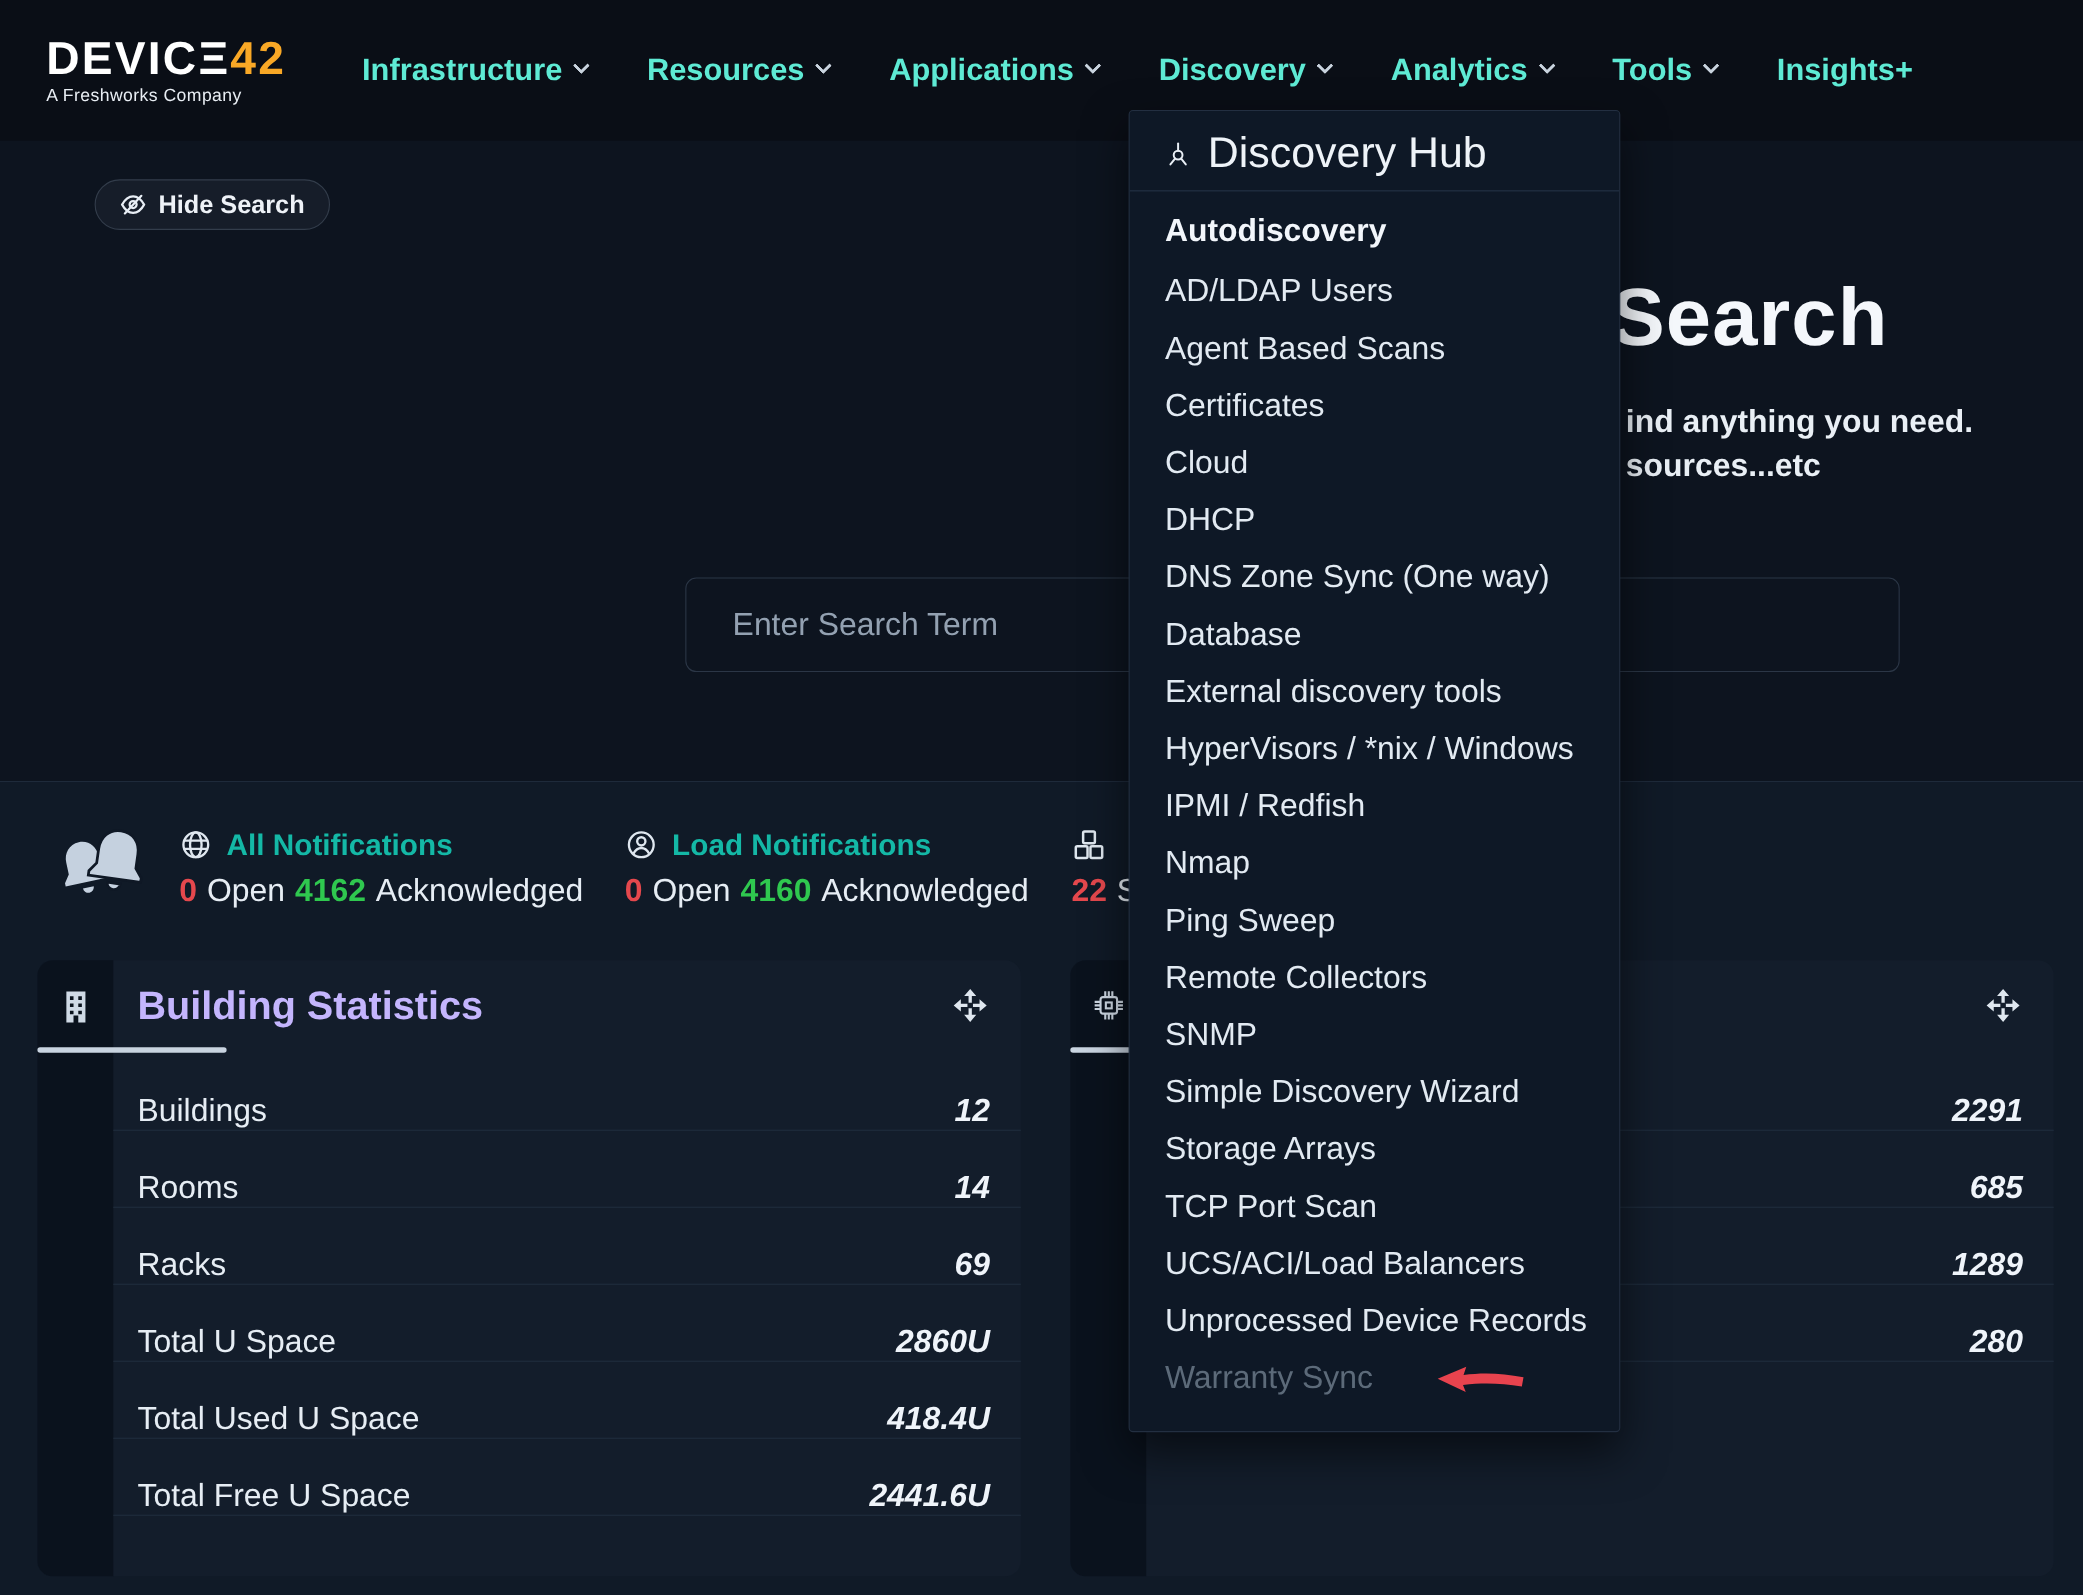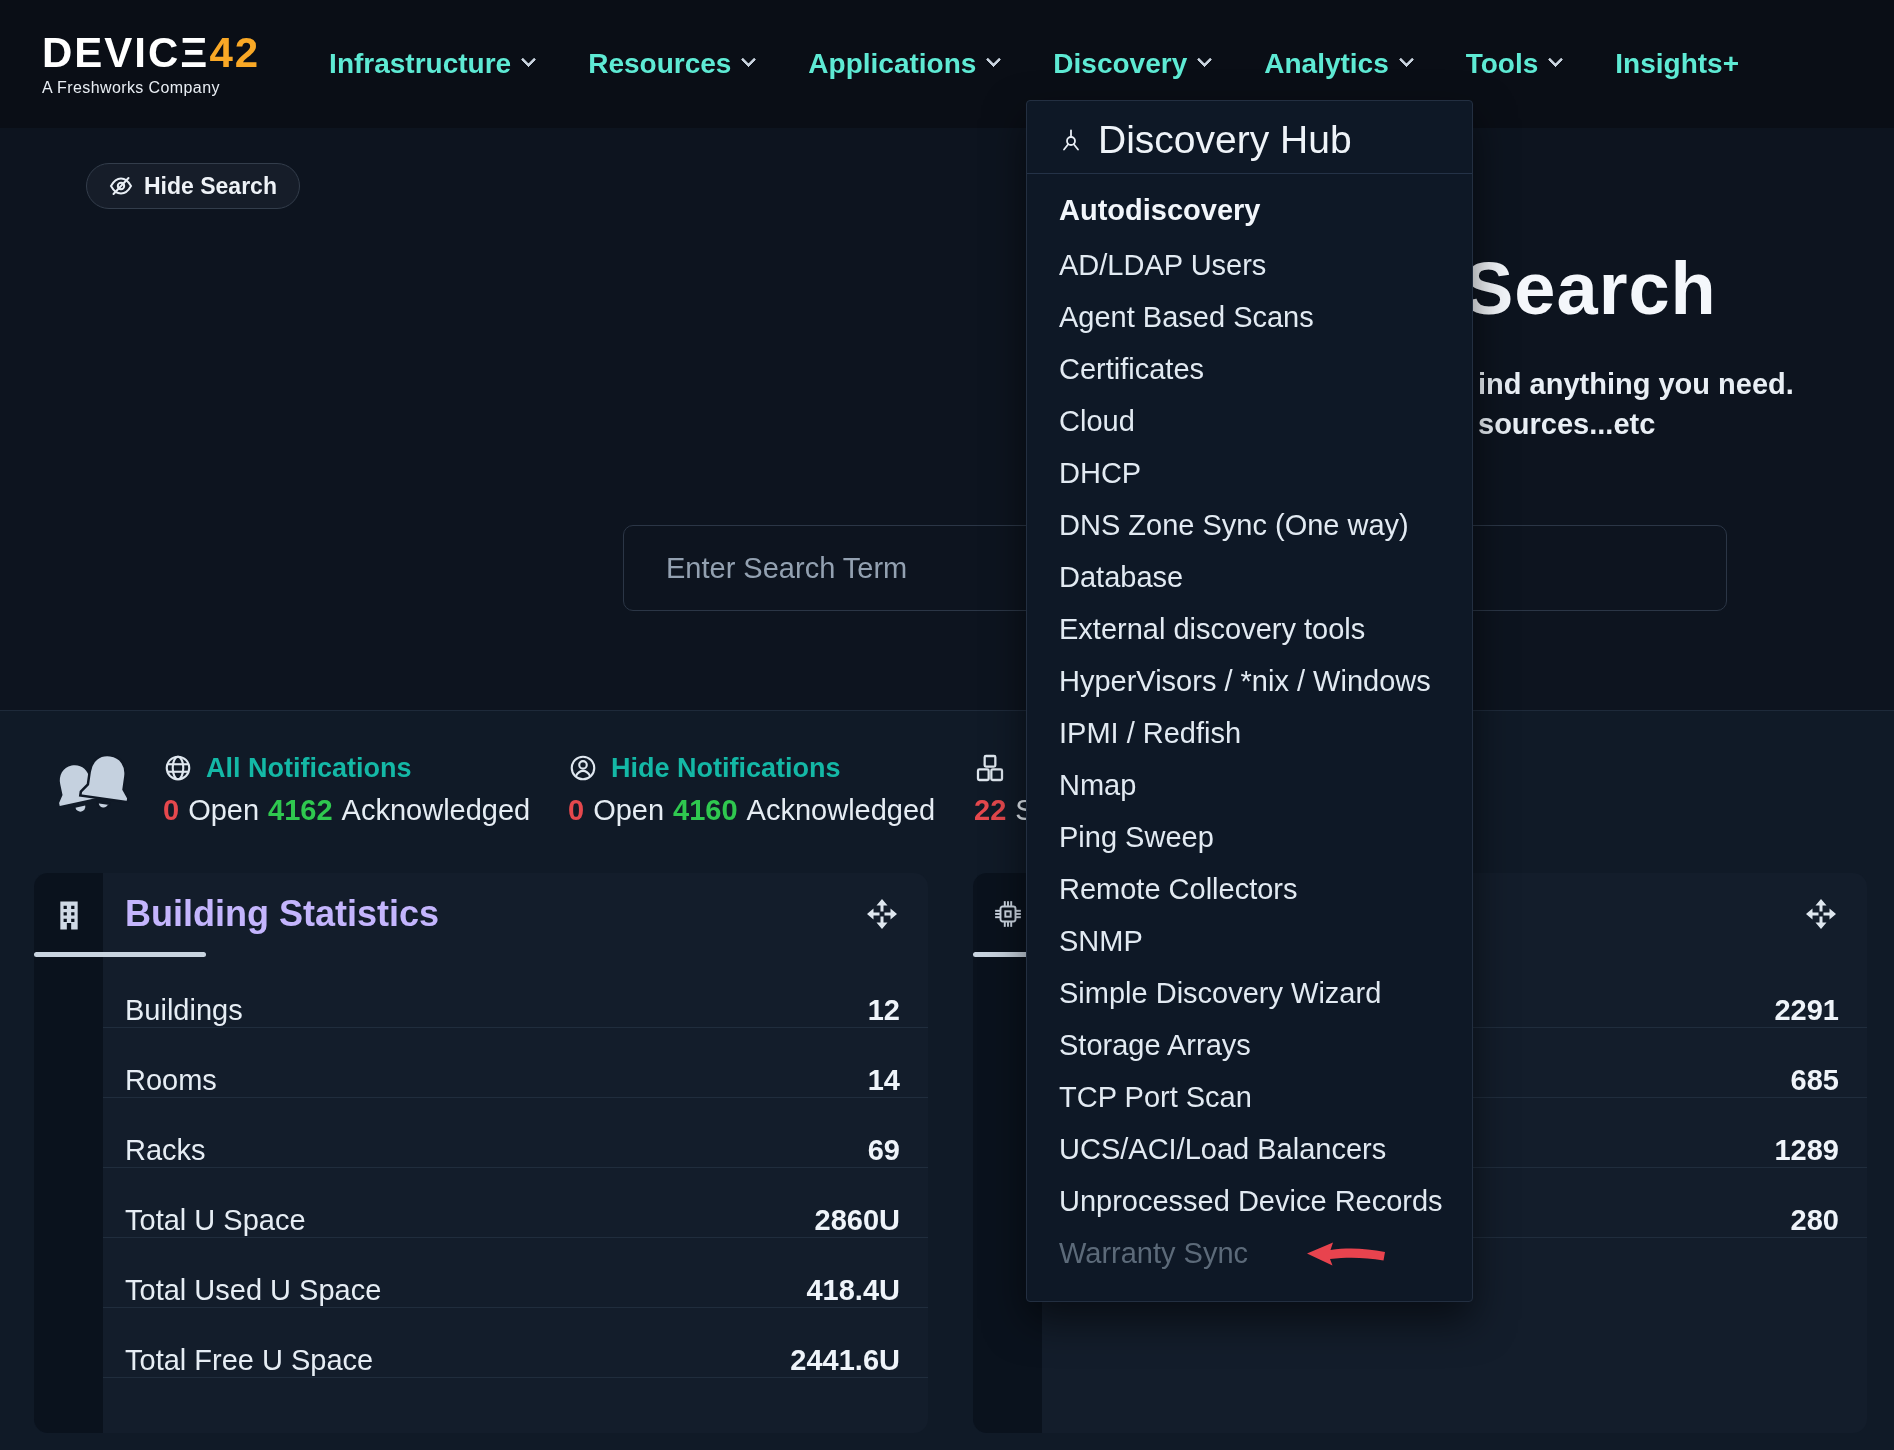--- a/index.html
+++ b/index.html
@@ -84,21 +84,21 @@
   .card-header { position: absolute; left: 69px; top: 0; right: 0; height: 81px; display: flex; align-items: center; padding: 0 30px 0 22px; }
   .card-title { font-size: 36px; font-weight: 700; color: #c4b5fd; }
   .move-handle { margin-left: auto; cursor: grab; display: flex; }
   .rows { position: absolute; left: 69px; right: 0; top: 85px; }
   .row {
     height: 70px; display: flex; align-items: flex-end;
     padding: 0 28px 0 22px; border-bottom: 1px solid #202d3d;
     font-size: 29px;
   }
   .row-label { flex: 1; color: #e6edf4; font-weight: 500; }
-  .row-value { color: #eff4fa; font-weight: 700; }
+  .row-value { color: #eff4fa; font-weight: 700; font-style: italic; }
 
   
   .dropdown {
     position: absolute; left: 1026px; top: 100px; width: 447px; z-index: 50;
     background: #0e1826; border: 1px solid #232f41; border-radius: 4px;
     box-shadow: 0 18px 40px rgba(0,0,0,.55); padding: 10px 0 22px;
   }
   .menu-hub { height: 58px; display: flex; align-items: center; gap: 15px; padding: 0 32px; font-size: 39px; font-weight: 500; color: #eef3f8; cursor: pointer; }
   .menu-divider { height: 1px; background: #243247; margin: 4px 0 8px; }
   .menu-header { font-size: 29px; font-weight: 800; color: #f2f6fb; padding: 12px 32px 12px; }
@@ -193,21 +193,21 @@
       </div>
     </div>
 
     <div class="notif-group g-user">
       <div class="notif-title-row">
         <svg width="30" height="30" viewBox="0 0 24 24" fill="none" stroke="#dfe7ef" stroke-width="1.7">
           <circle cx="12" cy="12" r="9"></circle>
             <circle cx="12" cy="9.5" r="3"></circle>
           <path d="M6.3 18.4 C8 15.3 10 14.3 12 14.3 C14 14.3 16 15.3 17.7 18.4"></path>
         </svg>
-        <span class="notif-title">Hide Notifications</span>
+        <span class="notif-title">Load Notifications</span>
       </div>
       <div class="notif-counts">
         <span class="c-open">0</span><span>Open</span><span class="c-ack">4160</span><span>Acknowledged</span>
       </div>
     </div>
 
     <div class="notif-group g-partial">
       <div class="notif-title-row">
         <svg width="32" height="32" viewBox="0 0 24 24" fill="none" stroke="#dfe7ef" stroke-width="1.7">
           <rect x="3" y="13" width="8" height="8" rx="1"></rect>

